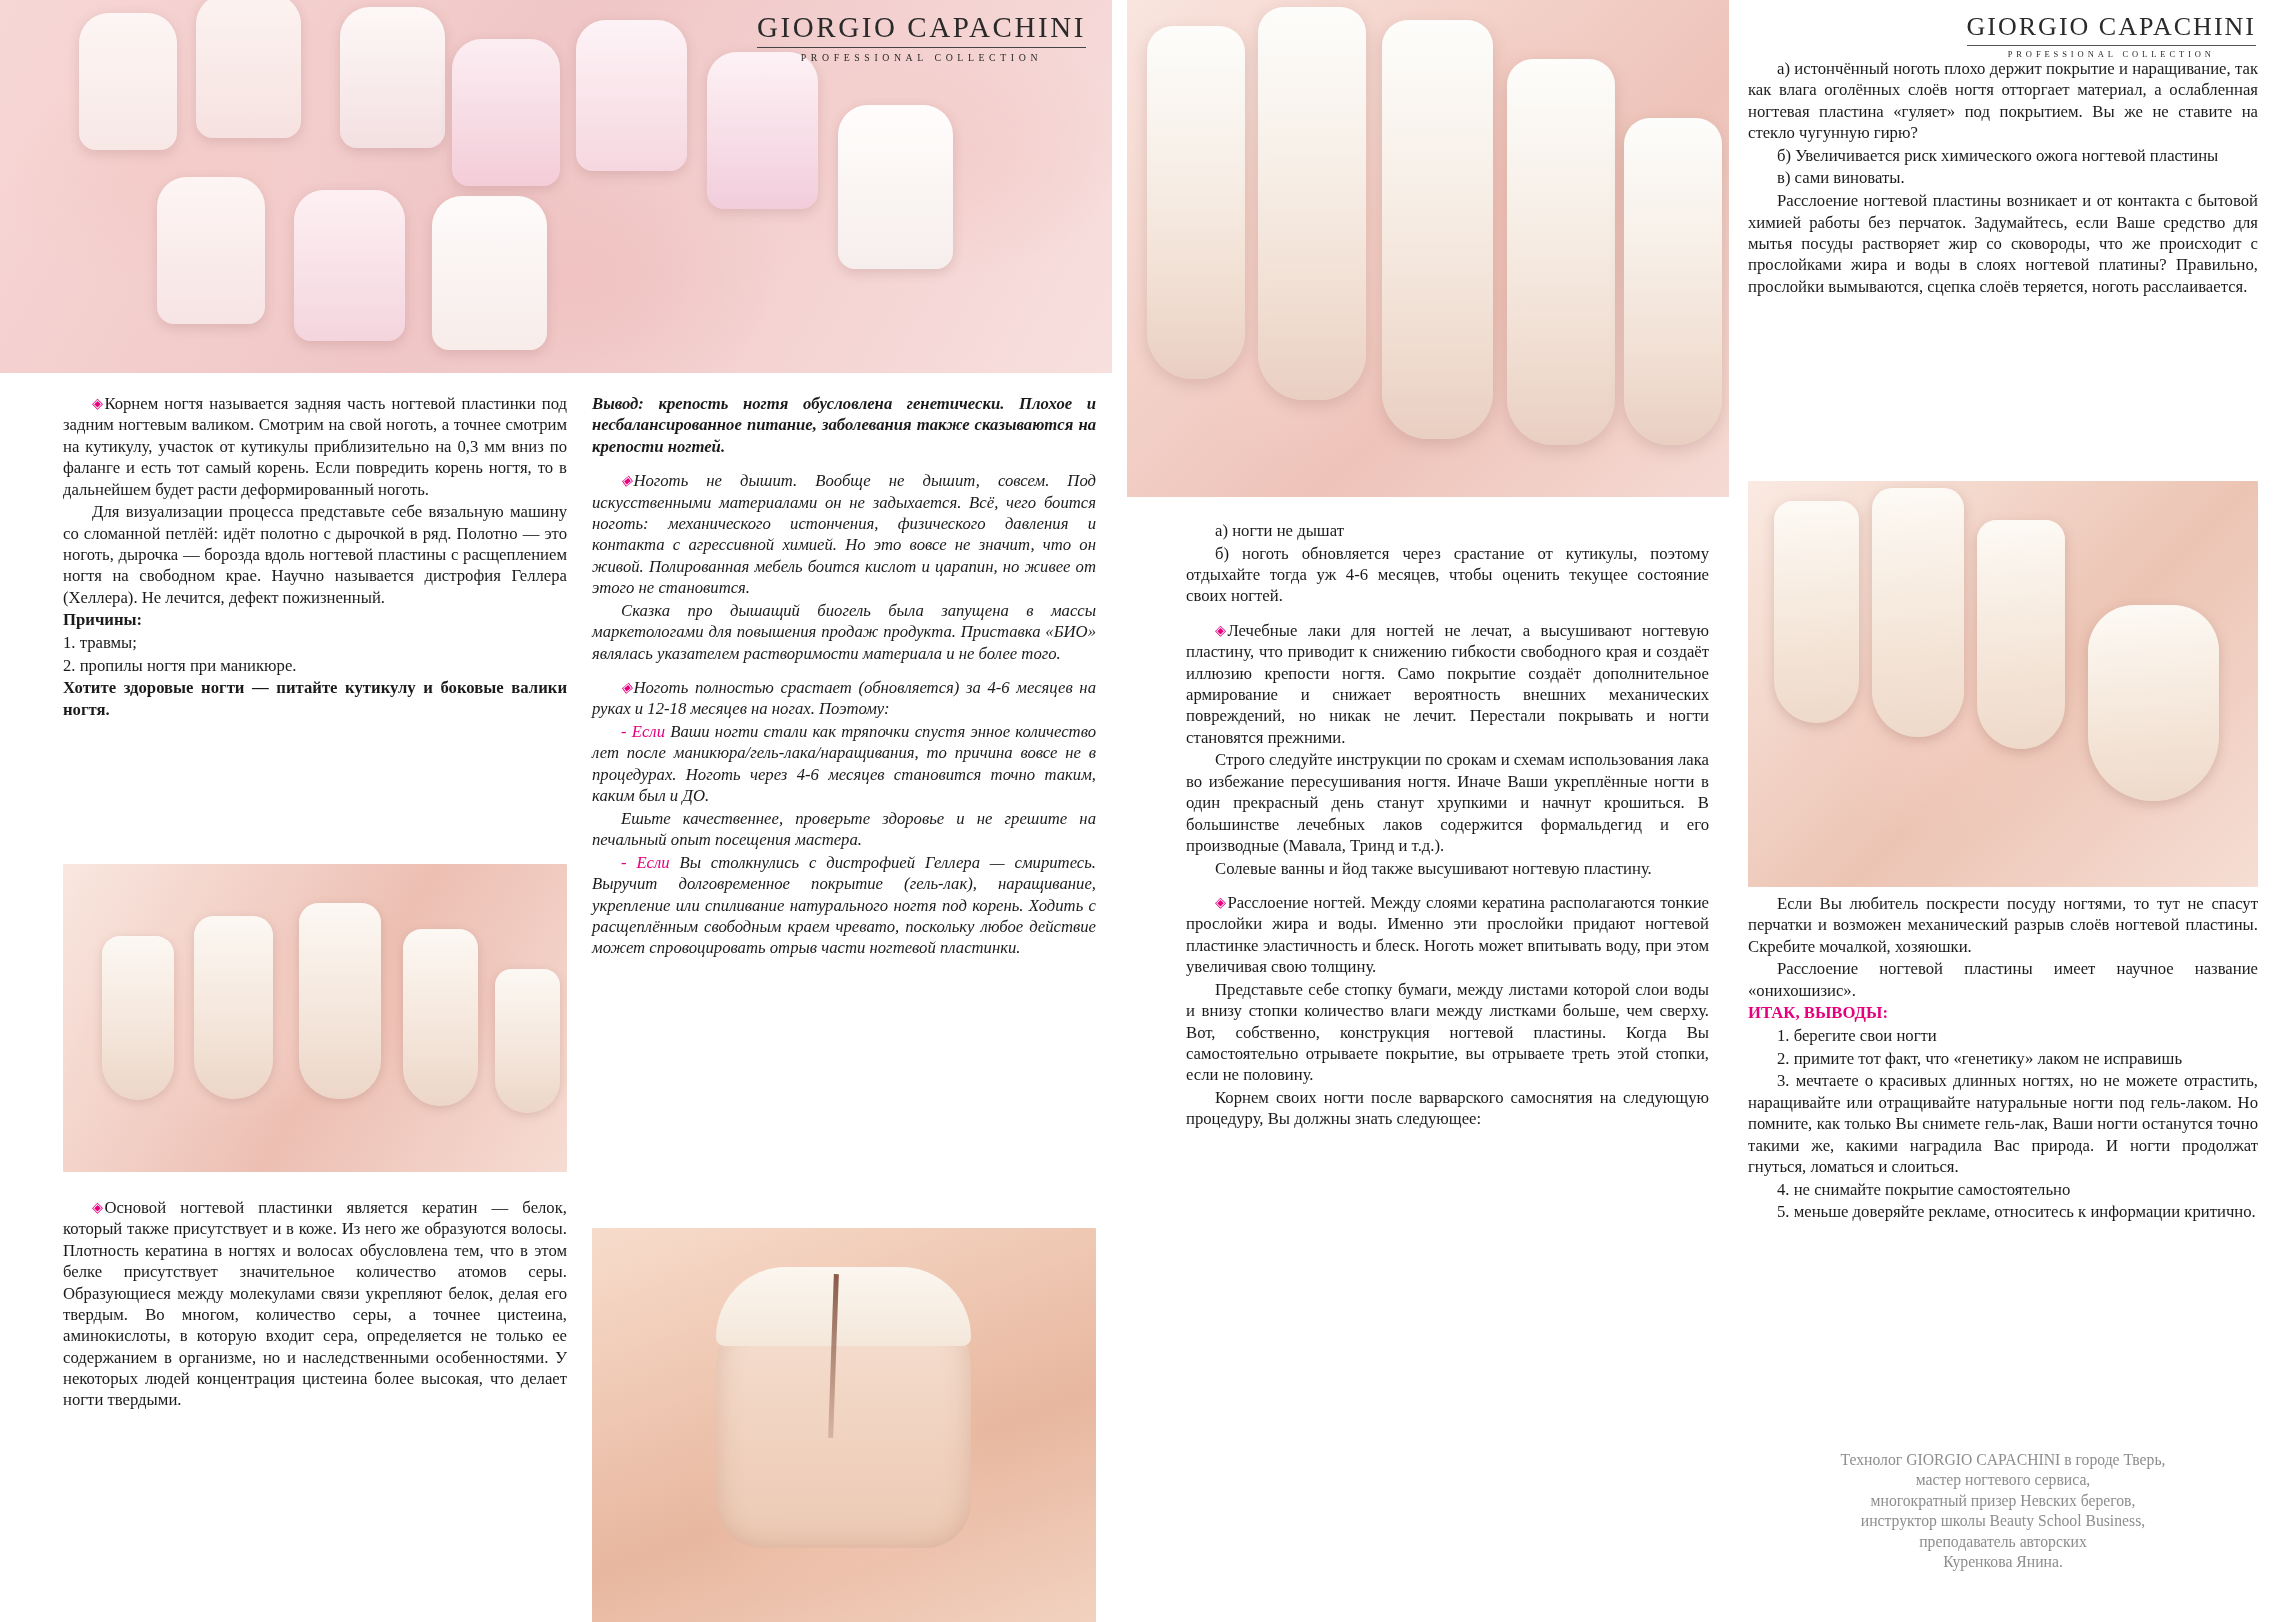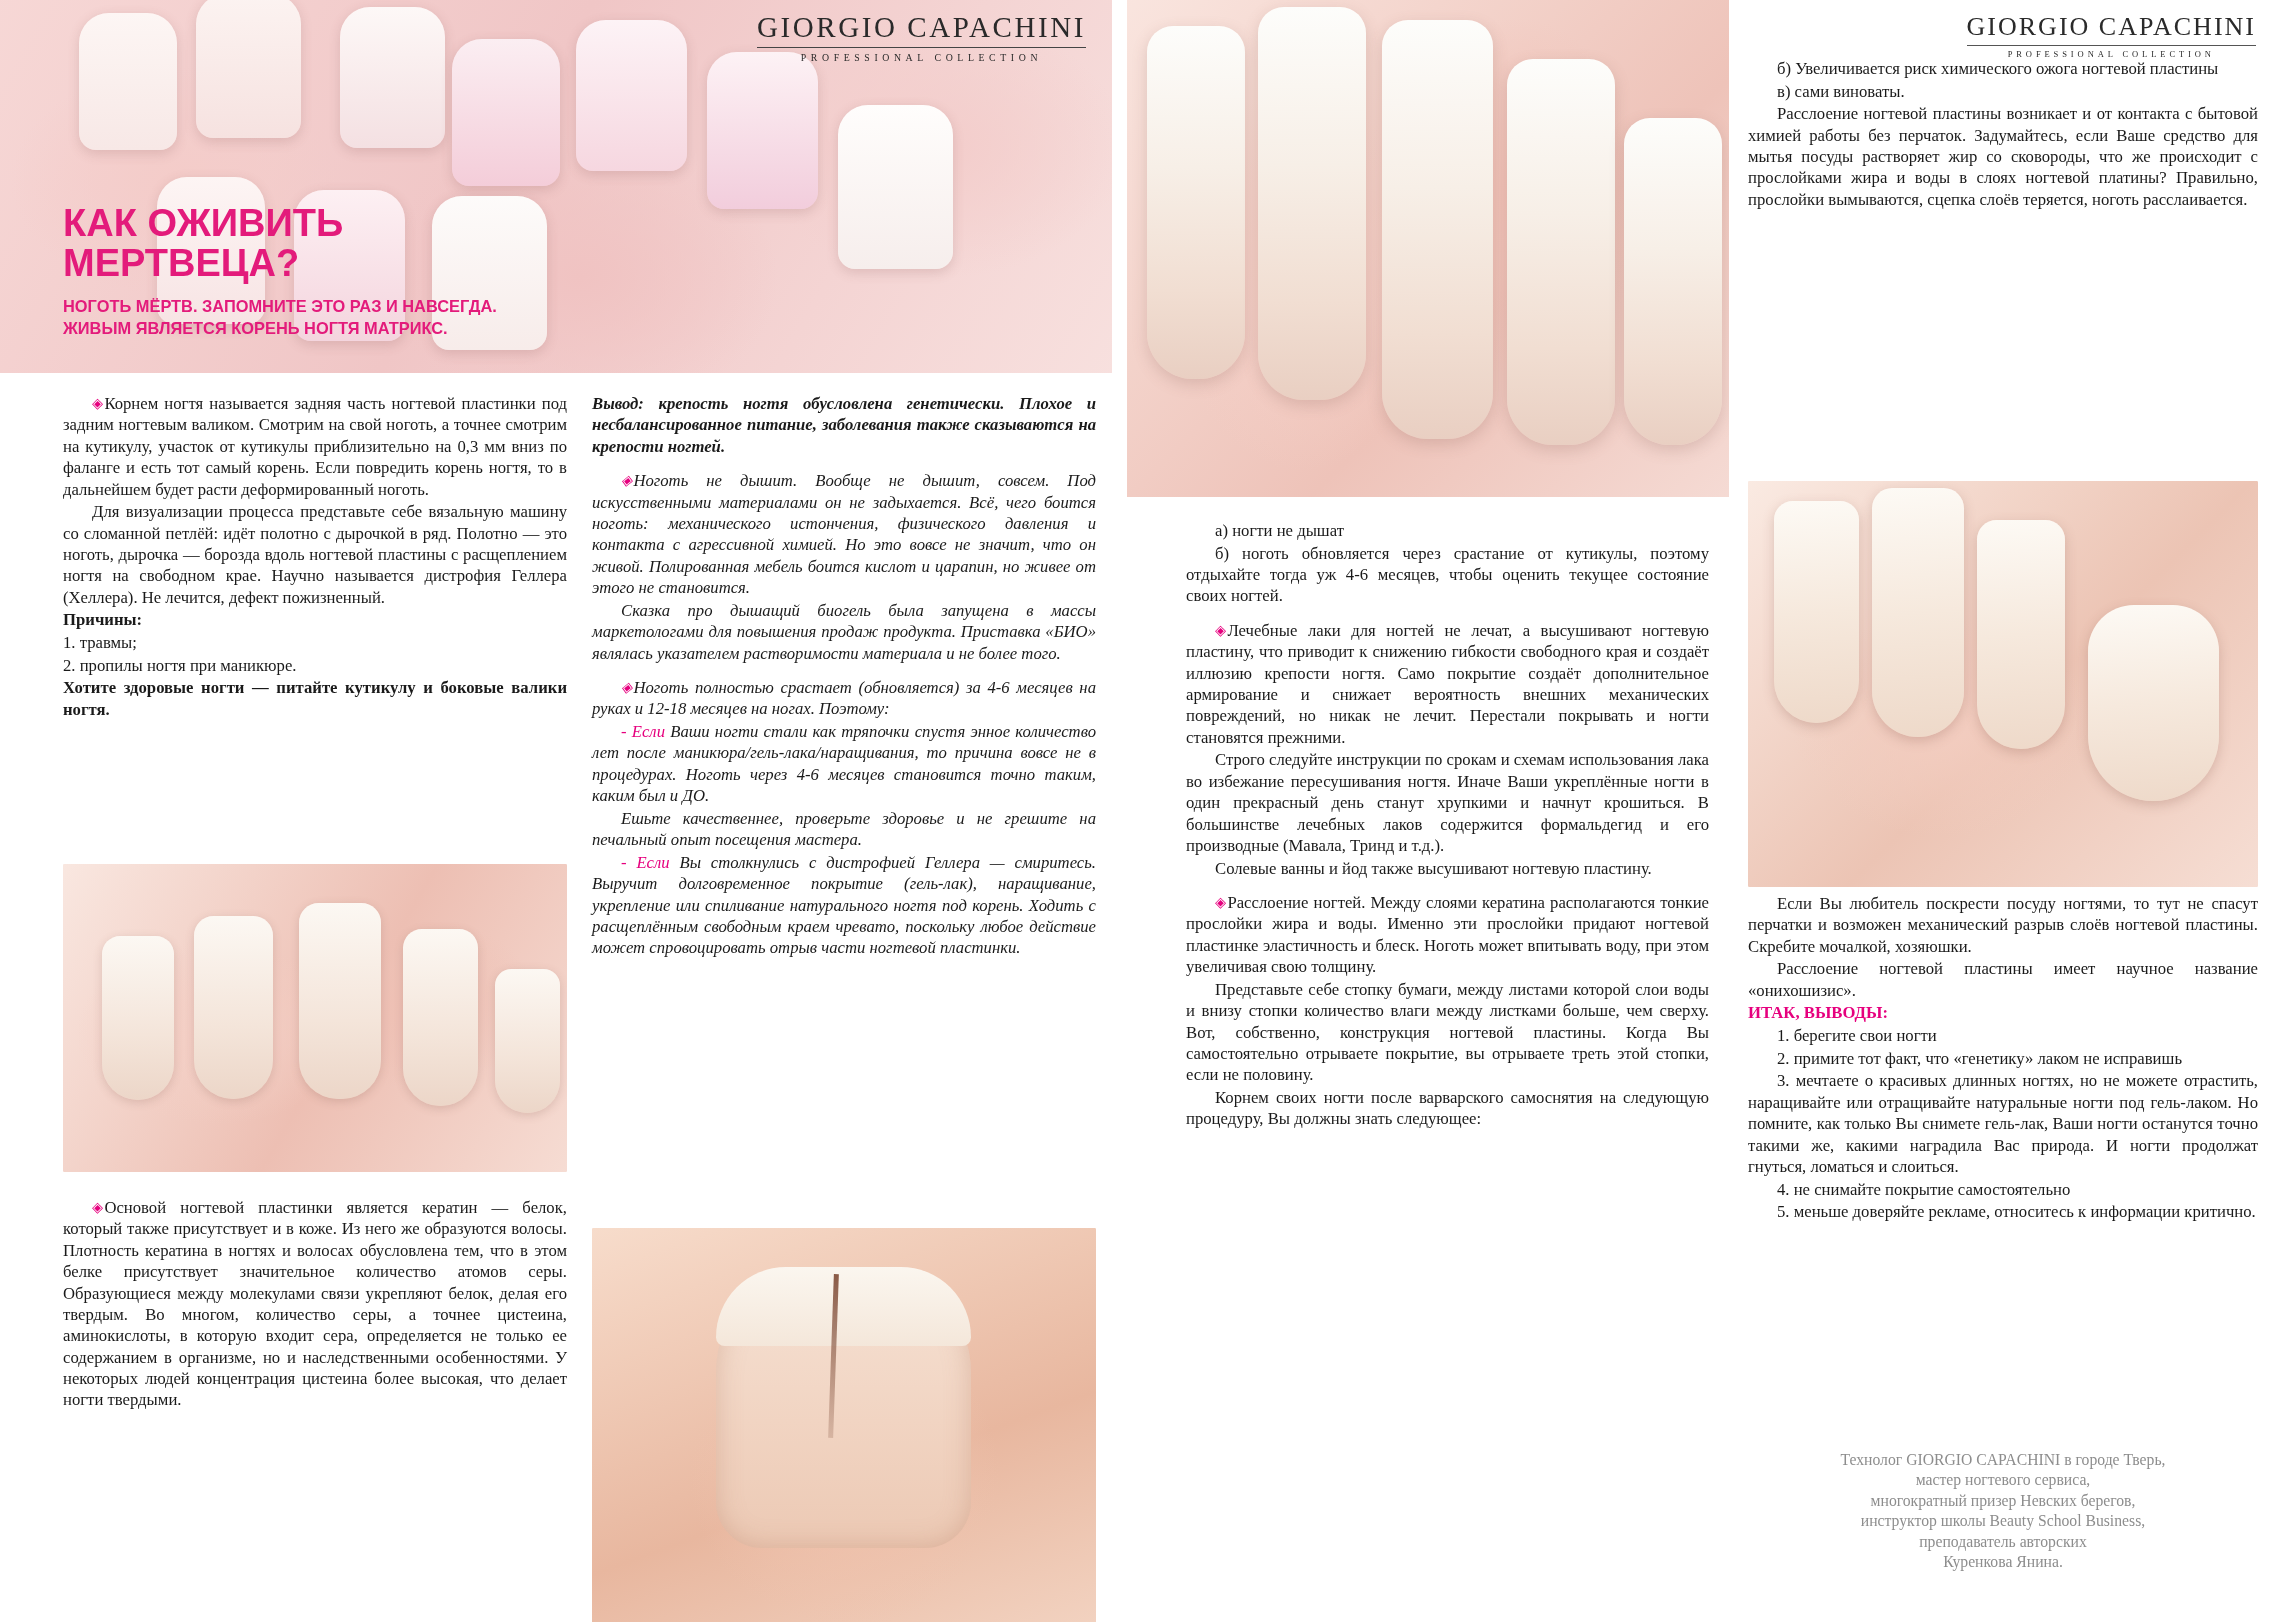--- a/index.html
+++ b/index.html
@@ -248,26 +248,20 @@
     <div class="nail" style="left:294px;top:190px;width:111px;height:151px;background:linear-gradient(180deg,#fdf0f3 0%,#f4d5de 100%);"></div>
     <div class="nail" style="left:432px;top:196px;width:115px;height:154px;background:linear-gradient(180deg,#fdfbfa 0%,#f7ecea 100%);"></div>
     <div class="nail" style="left:707px;top:52px;width:111px;height:157px;background:linear-gradient(180deg,#fdf2f5 0%,#f2cddc 100%);"></div>
     <div class="nail" style="left:838px;top:105px;width:115px;height:164px;background:linear-gradient(180deg,#fffdfc 0%,#f6eeec 100%);"></div>
 
     <div class="hero-logo">
       <div class="brand">GIORGIO CAPACHINI</div>
       <div class="sub">PROFESSIONAL COLLECTION</div>
     </div>
 
-    <div class="hero-title">
-      <div class="l1">КАК ОЖИВИТЬ</div>
-      <div class="l2">МЕРТВЕЦА?</div>
-      <div class="l3">НОГОТЬ МЁРТВ. ЗАПОМНИТЕ ЭТО РАЗ И НАВСЕГДА.</div>
-      <div class="l3" style="margin-top:0">ЖИВЫМ ЯВЛЯЕТСЯ КОРЕНЬ НОГТЯ МАТРИКС.</div>
-    </div>
   </div>
 
   <div class="topmid">
     <div class="hand"></div>
     <div class="tip" style="left:19.6px;top:26px;width:98px;height:353px;"></div>
     <div class="tip" style="left:131px;top:6.5px;width:108px;height:393px;"></div>
     <div class="tip" style="left:255px;top:19.6px;width:111px;height:419px;"></div>
     <div class="tip" style="left:380px;top:59px;width:108px;height:386px;"></div>
     <div class="tip" style="left:497px;top:118px;width:98px;height:327px;"></div>
   </div>
@@ -323,20 +317,21 @@
     <p class="bullet"><span class="dia">◈</span><span>Лечебные лаки для ногтей не лечат, а высушивают ногтевую пластину, что приводит к снижению гибкости свободного края и создаёт иллюзию крепости ногтя. Само покрытие создаёт дополнительное армирование и снижает вероятность внешних механических повреждений, но никак не лечит. Перестали покрывать и ногти становятся прежними.</span></p>
     <p>Строго следуйте инструкции по срокам и схемам использования лака во избежание пересушивания ногтя. Иначе Ваши укреплённые ногти в один прекрасный день станут хрупкими и начнут крошиться. В большинстве лечебных лаков содержится формальдегид и его производные (Мавала, Тринд и т.д.).</p>
     <p>Солевые ванны и йод также высушивают ногтевую пластину.</p>
     <div class="gap"></div>
     <p class="bullet"><span class="dia">◈</span><span>Расслоение ногтей. Между слоями кератина располагаются тонкие прослойки жира и воды. Именно эти прослойки придают ногтевой пластинке эластичность и блеск. Ноготь может впитывать воду, при этом увеличивая свою толщину.</span></p>
     <p>Представьте себе стопку бумаги, между листами которой слои воды и внизу стопки количество влаги между листками больше, чем сверху. Вот, собственно, конструкция ногтевой пластины. Когда Вы самостоятельно отрываете покрытие, вы отрываете треть этой стопки, если не половину.</p>
     <p>Корнем своих ногти после варварского самоснятия на следующую процедуру, Вы должны знать следующее:</p>
   </div>
 
   <div class="col c4">
+    <p>а) истончённый ноготь плохо держит покрытие и наращивание, так как влага оголённых слоёв ногтя отторгает материал, а ослабленная ногтевая пластина «гуляет» под покрытием. Вы же не ставите на стекло чугунную гирю?</p>
     <p>б) Увеличивается риск химического ожога ногтевой пластины</p>
     <p>в) сами виноваты.</p>
     <p>Расслоение ногтевой пластины возникает и от контакта с бытовой химией работы без перчаток. Задумайтесь, если Ваше средство для мытья посуды растворяет жир со сковороды, что же происходит с прослойками жира и воды в слоях ногтевой платины? Правильно, прослойки вымываются, сцепка слоёв теряется, ноготь расслаивается.</p>
   </div>
 
   <div class="photo ph-right">
     <div class="longnail" style="left:26px;top:19.6px;width:85px;height:222px;"></div>
     <div class="longnail" style="left:124px;top:6.5px;width:92px;height:249px;"></div>
     <div class="longnail" style="left:229px;top:39px;width:88px;height:229px;"></div>
     <div class="longnail" style="left:340px;top:124px;width:131px;height:196px;border-radius:46px 46px 65px 65px;"></div>

